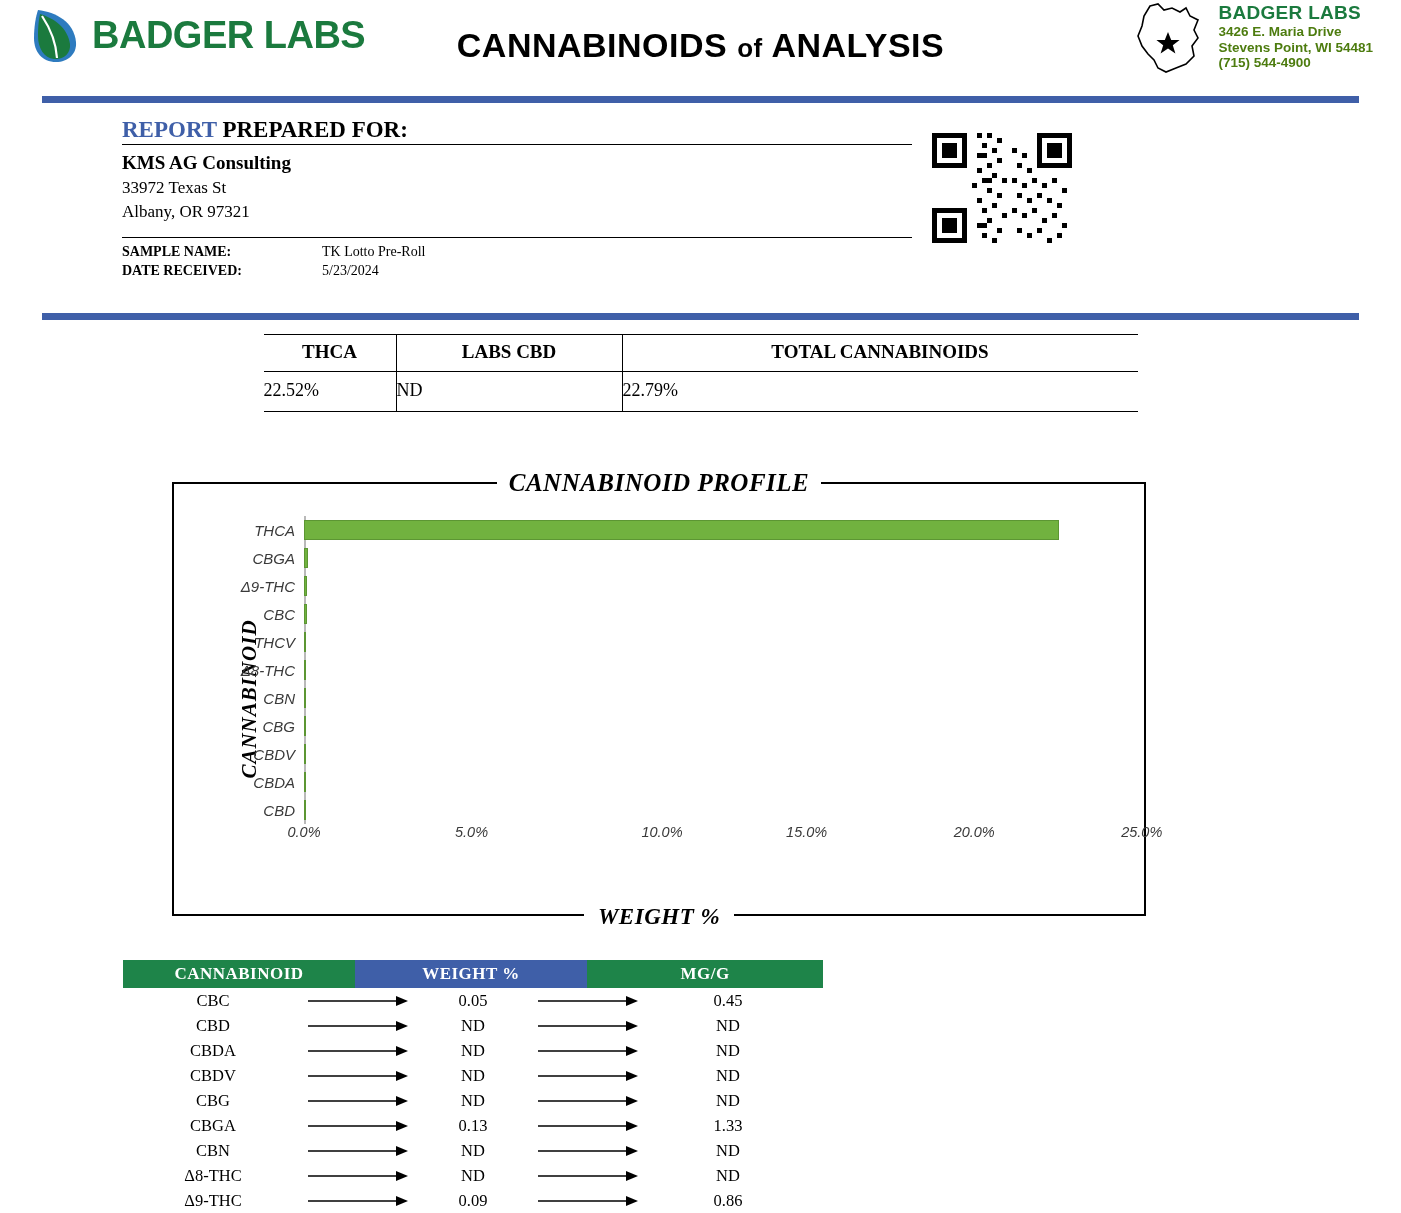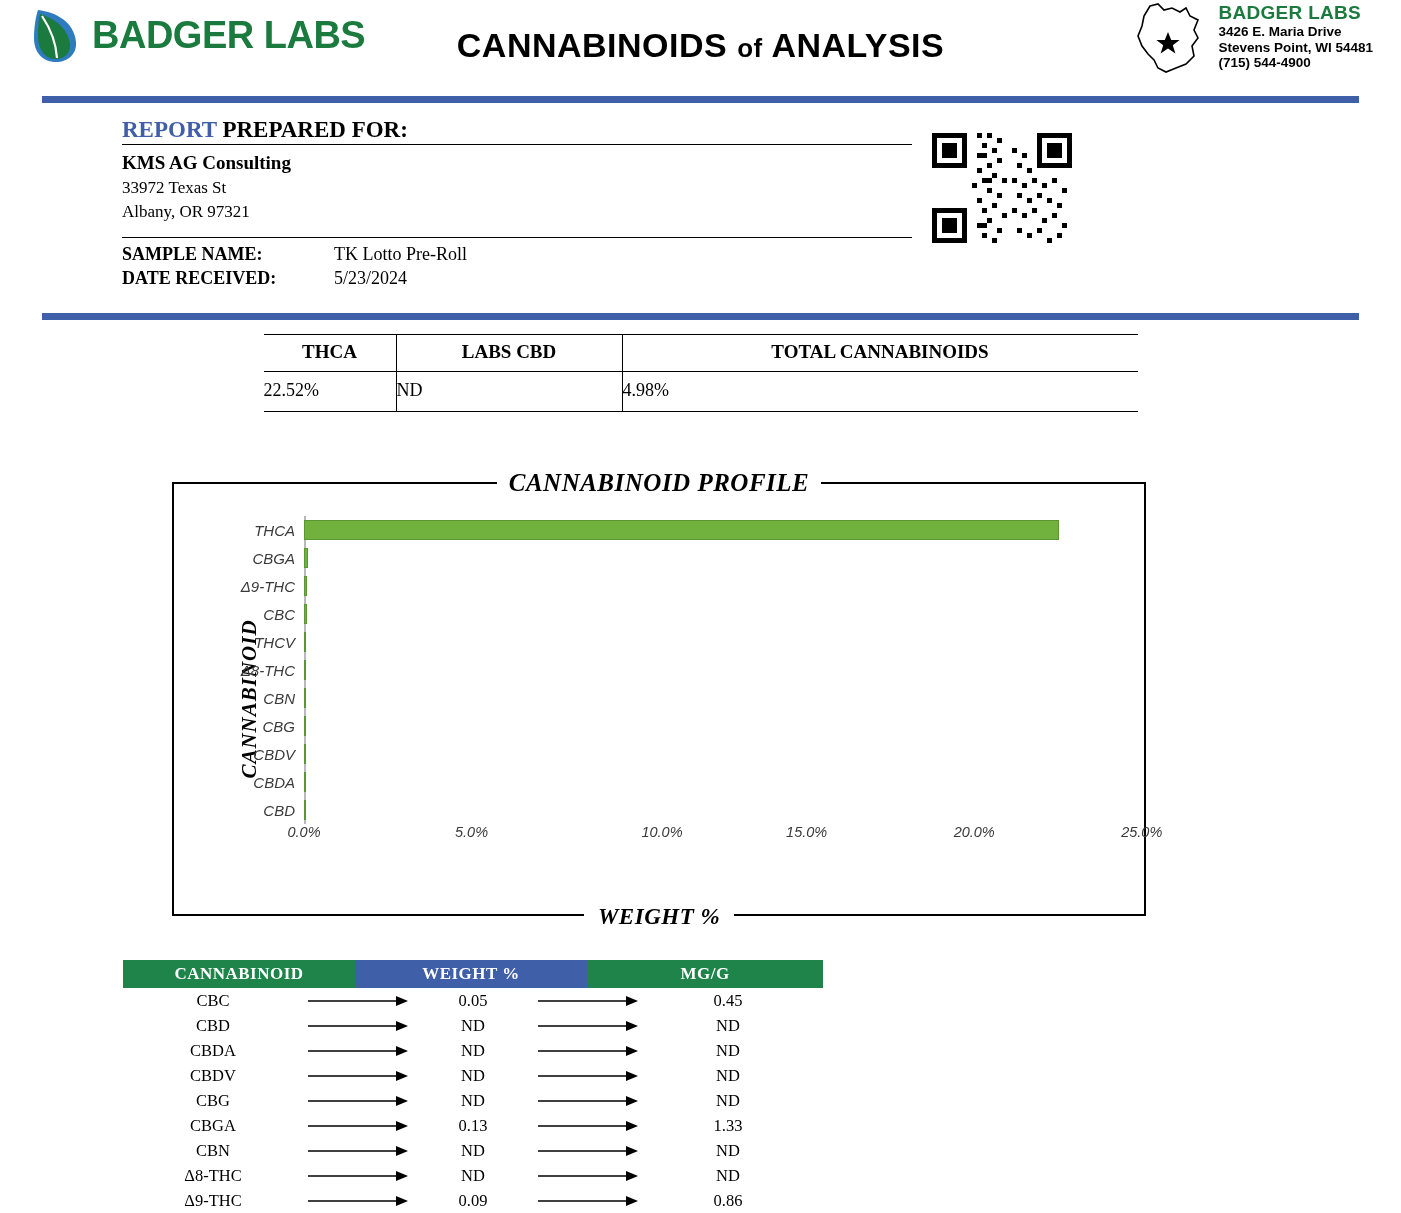--- a/index.html
+++ b/index.html
@@ -70,21 +70,21 @@
   }
   .addr-text .brand {
     color: #1b7a3e;
     font-weight: bold;
     font-size: 19px;
     letter-spacing: 0.3px;
   }
   .addr-text .line {
     font-size: 13.5px;
     font-weight: bold;
-    color: #000000;
+    color: #4d7c0f;
   }
 
   .rule-blue {
     height: 7px;
     background: #3f5fa8;
     margin: 0 42px;
   }
   .rule-blue.top { margin-top: 4px; }
   .rule-blue.second { margin-top: 6px; }
 
@@ -144,23 +144,22 @@
   .sample-box {
     position: absolute;
     left: 80px;
     top: 120px;
     width: 790px;
     border-top: 1.5px solid #000;
     padding-top: 6px;
   }
   .sample-row {
     display: flex;
-    font-size: 18px;
+    font-size: 14px;
     margin-bottom: 3px;
-    gap: 12px;
   }
   .sample-label {
     font-weight: bold;
     width: 200px;
   }
   .qr {
     position: absolute;
     left: 890px;
     top: 16px;
     width: 140px;
@@ -491,21 +490,21 @@
       <tr>
         <th>THCA</th>
         <th class="divider">LABS CBD</th>
         <th class="divider">TOTAL CANNABINOIDS</th>
       </tr>
     </thead>
     <tbody>
       <tr>
         <td>22.52%</td>
         <td class="divider">ND</td>
-        <td class="divider">4.98%</td>
+        <td class="divider">22.79%</td>
       </tr>
     </tbody>
   </table>
 </div>
 
 <div class="chart-frame">
   <div class="chart-title">
     <span>CANNABINOID PROFILE</span>
   </div>
   <div class="chart-ytitle">CANNABINOID</div>

